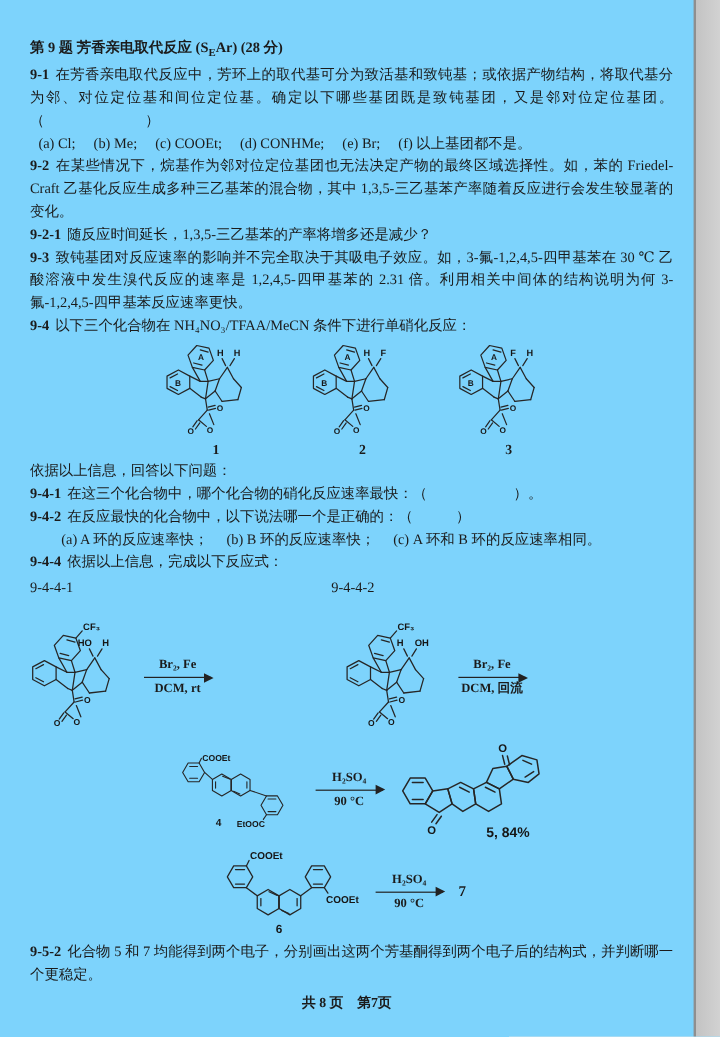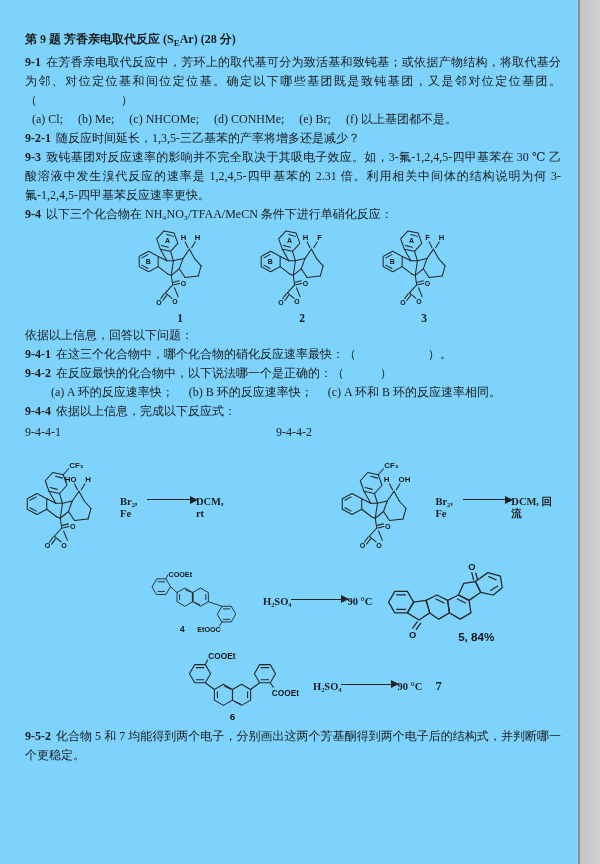--- a/index.html
+++ b/index.html
@@ -18,21 +18,21 @@
   
   .figrow94{display:flex;margin:4px 0 1px 112px;gap:36px;}
   .cpd{display:flex;flex-direction:column;align-items:center;}
   .cpdlbl{font-size:11.5px;font-weight:bold;line-height:13px;margin-top:1px;}
   .lblrow{display:flex;font-weight:normal;font-size:12px;line-height:19px;margin-top:2px;}
   .lbl2{margin-left:215px;}
   .rxnrow{display:flex;align-items:center;margin-top:17px;}
   .g2{margin-left:106px;}
   .rxnrow95{display:flex;align-items:center;margin:4px 0 2px 105px;}
   .rxnrow951{display:flex;align-items:center;margin:5px 0 2px 135px;}
-  .arrow{display:flex;flex-direction:row;margin:0 5px;
+  .arrow{display:flex;flex-direction:column;align-items:center;margin:0 5px;
          font-size:10.5px;font-weight:bold;line-height:12px;}
   .shaft{position:relative;display:block;width:56px;height:0;border-top:1.3px solid #222;margin:3px 0 4px;}
   .shaft::after{content:"";position:absolute;right:-2px;top:-4.7px;width:0;height:0;
                 border-left:8px solid #222;border-top:4px solid transparent;border-bottom:4px solid transparent;}
   .prod7{font-weight:bold;font-size:12.5px;margin-left:8px;}
   .footer{position:absolute;top:828px;left:0;width:578px;text-align:center;
           font-weight:bold;font-size:11.5px;}
   
   svg{overflow:visible;}
   .sk{fill:none;stroke:#262626;stroke-width:1.4;stroke-linejoin:round;stroke-linecap:round;}
@@ -86,22 +86,23 @@
     </g>
   </defs>
 </svg>
 
 <div class="sheet">
   <div class="content">
 
     <p class="line title"><span>第 9 题 芳香亲电取代反应 (S</span><sub>E</sub><span>Ar) (28 分)</span></p>
 
     <p class="line"><b class="num">9-1</b><span>在芳香亲电取代反应中，芳环上的取代基可分为致活基和致钝基；或依据产物结构，将取代基分为邻、对位定位基和间位定位基。确定以下哪些基团既是致钝基团，又是邻对位定位基团。（　　　　　　　）</span></p>
-    <p class="line noj indent1">(a) Cl;　 (b) Me;　 (c) NHCOMe;　 (d) CONHMe;　 (e) Br;　 (f) 以上基团都不是。</p>
-
+    <p class="line noj indent1">(a) Cl;　 (b) Me;　 (c) COOEt;　 (d) CONHMe;　 (e) Br;　 (f) 以上基团都不是。</p>
+
+    <p class="line"><b class="num">9-2</b><span>在某些情况下，烷基作为邻对位定位基团也无法决定产物的最终区域选择性。如，苯的 Friedel-Craft 乙基化反应生成多种三乙基苯的混合物，其中 1,3,5-三乙基苯产率随着反应进行会发生较显著的变化。</span></p>
     <p class="line"><b class="num">9-2-1</b><span>随反应时间延长，1,3,5-三乙基苯的产率将增多还是减少？</span></p>
     <p class="line"><b class="num">9-3</b><span>致钝基团对反应速率的影响并不完全取决于其吸电子效应。如，3-氟-1,2,4,5-四甲基苯在 30 ℃ 乙酸溶液中发生溴代反应的速率是 1,2,4,5-四甲基苯的 2.31 倍。利用相关中间体的结构说明为何 3-氟-1,2,4,5-四甲基苯反应速率更快。</span></p>
     <p class="line"><b class="num">9-4</b><span>以下三个化合物在 NH₄NO₃/TFAA/MeCN 条件下进行单硝化反应：</span></p>
 
     <div class="figrow94">
       <div class="cpd">
         <svg class="cagesvg" viewBox="0 0 118 114" width="86">
           <use href="#cageskel"></use>
           <text class="sub" x="64" y="16" text-anchor="middle">H</text>
           <text class="sub" x="83" y="16" text-anchor="middle">H</text>
@@ -272,14 +273,15 @@
         <span class="shaft"></span>
         <span>90 °C</span>
       </div>
       <span class="prod7">7</span>
     </div>
 
     <p class="line"><b class="num">9-5-2</b><span>化合物 5 和 7 均能得到两个电子，分别画出这两个芳基酮得到两个电子后的结构式，并判断哪一个更稳定。</span></p>
 
   </div>
 
+  <div class="footer">共 8 页　第7页</div>
   <div class="edge"></div>
 </div>
 
 </body></html>

